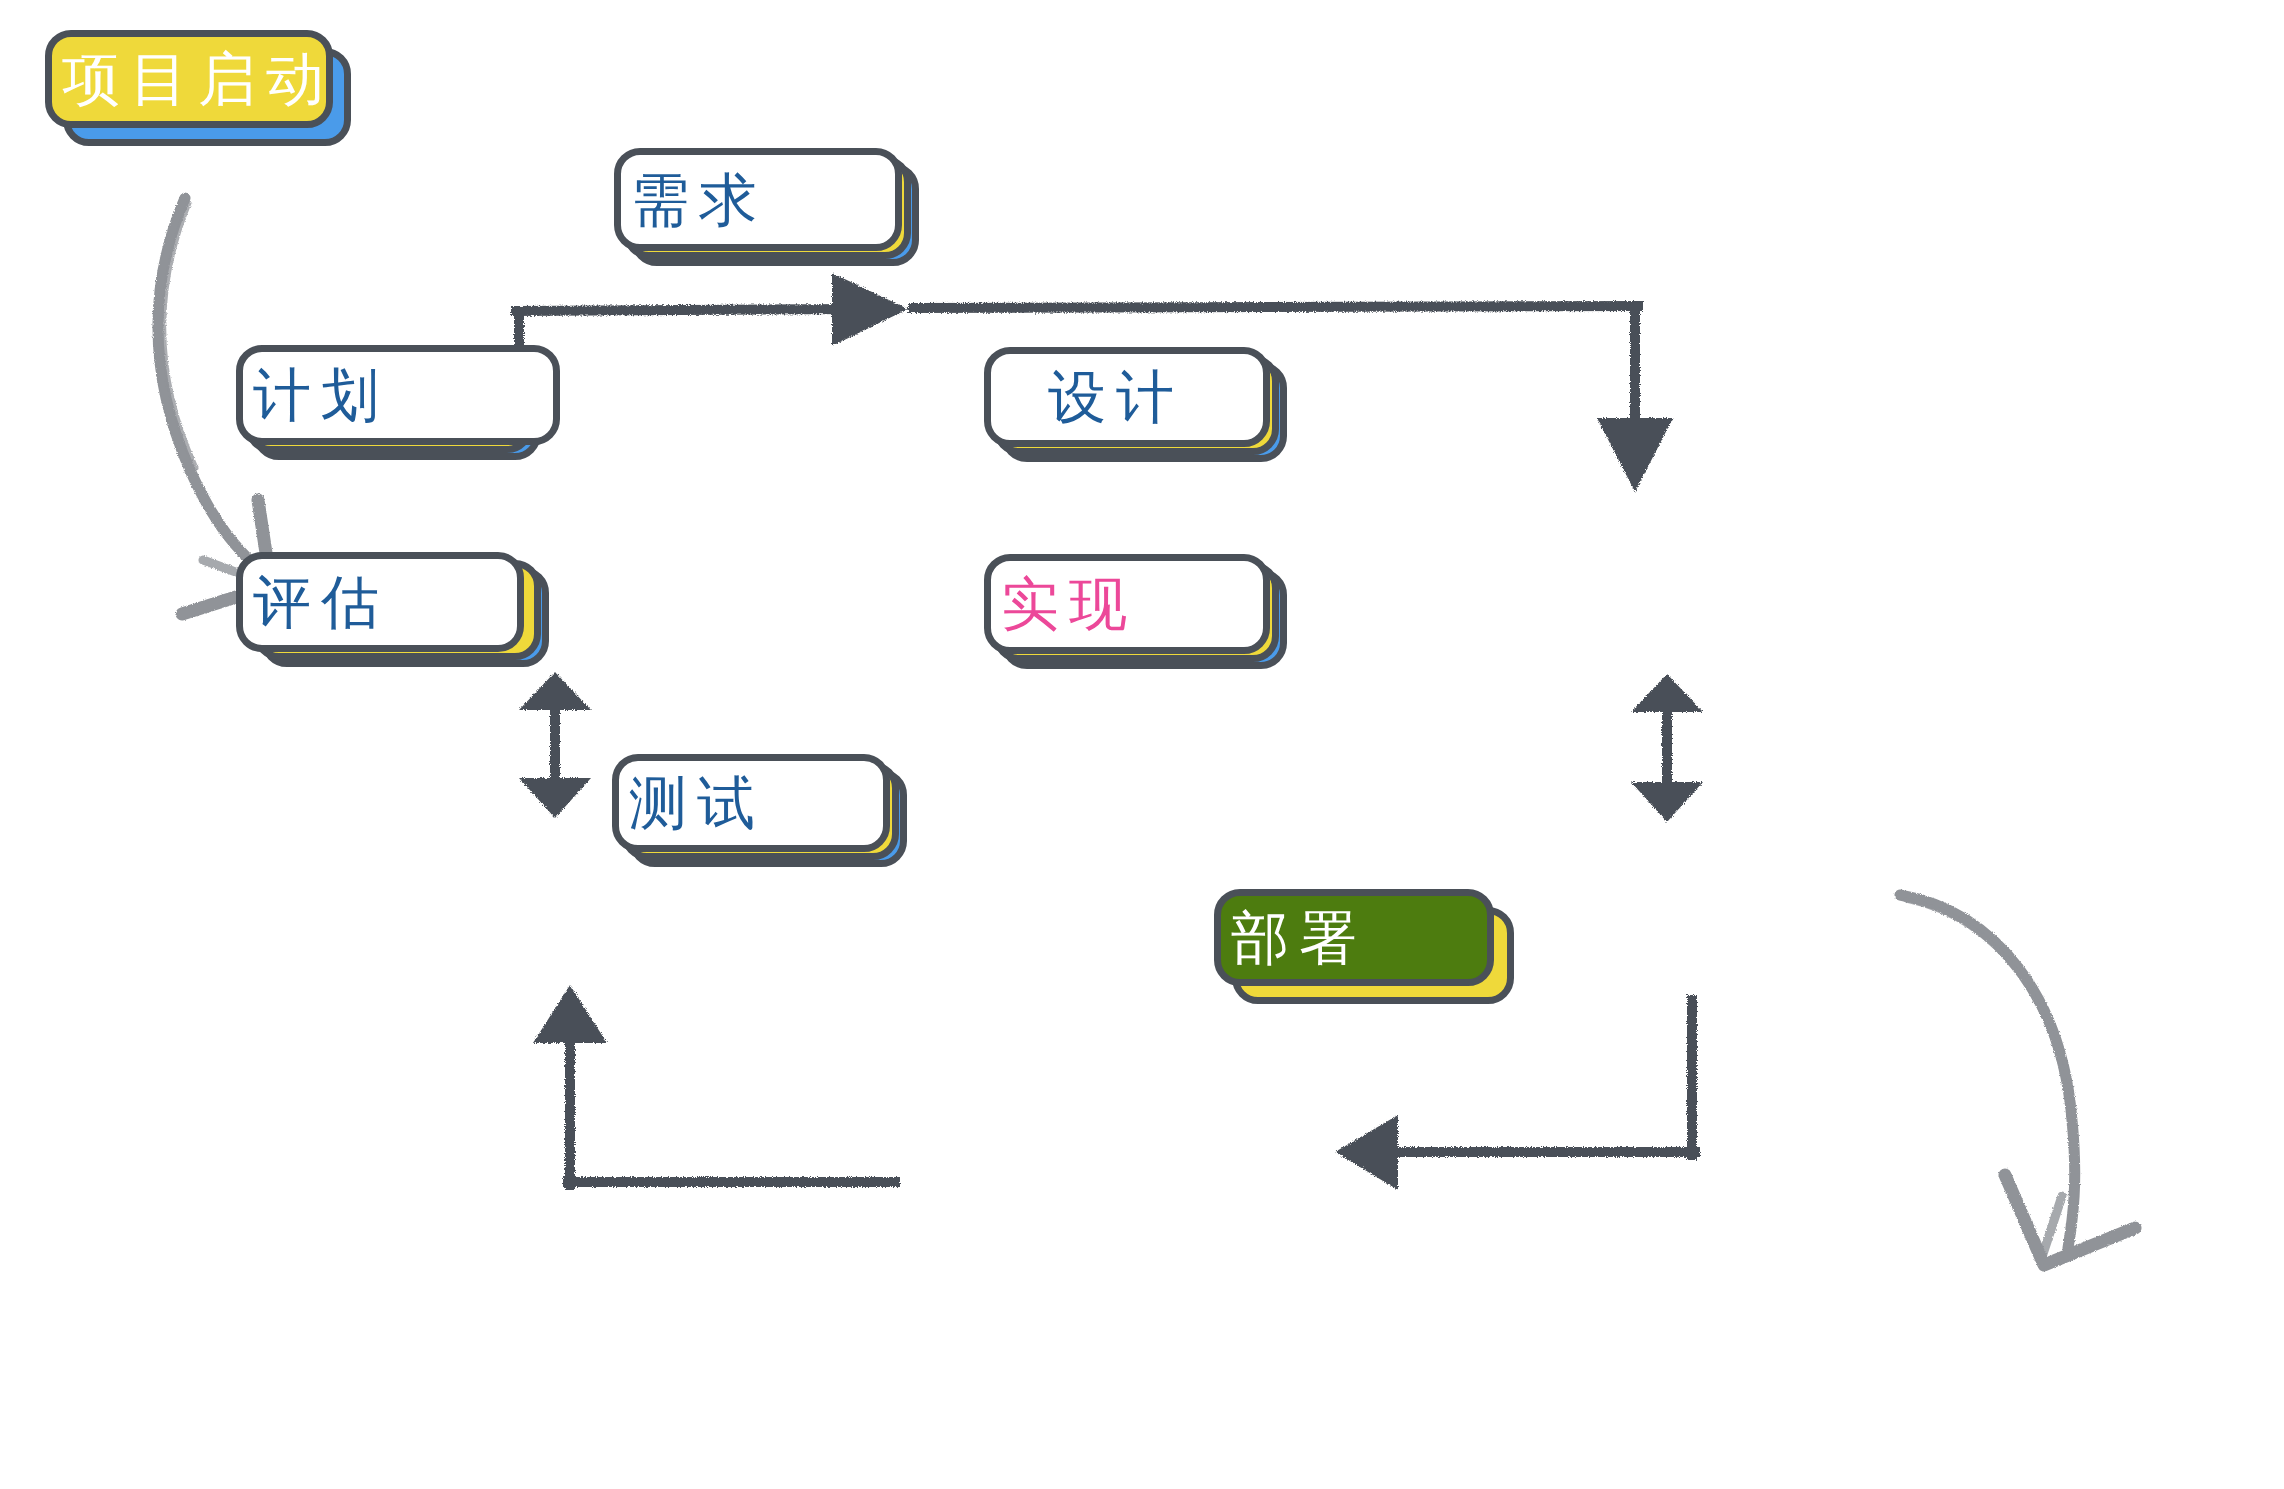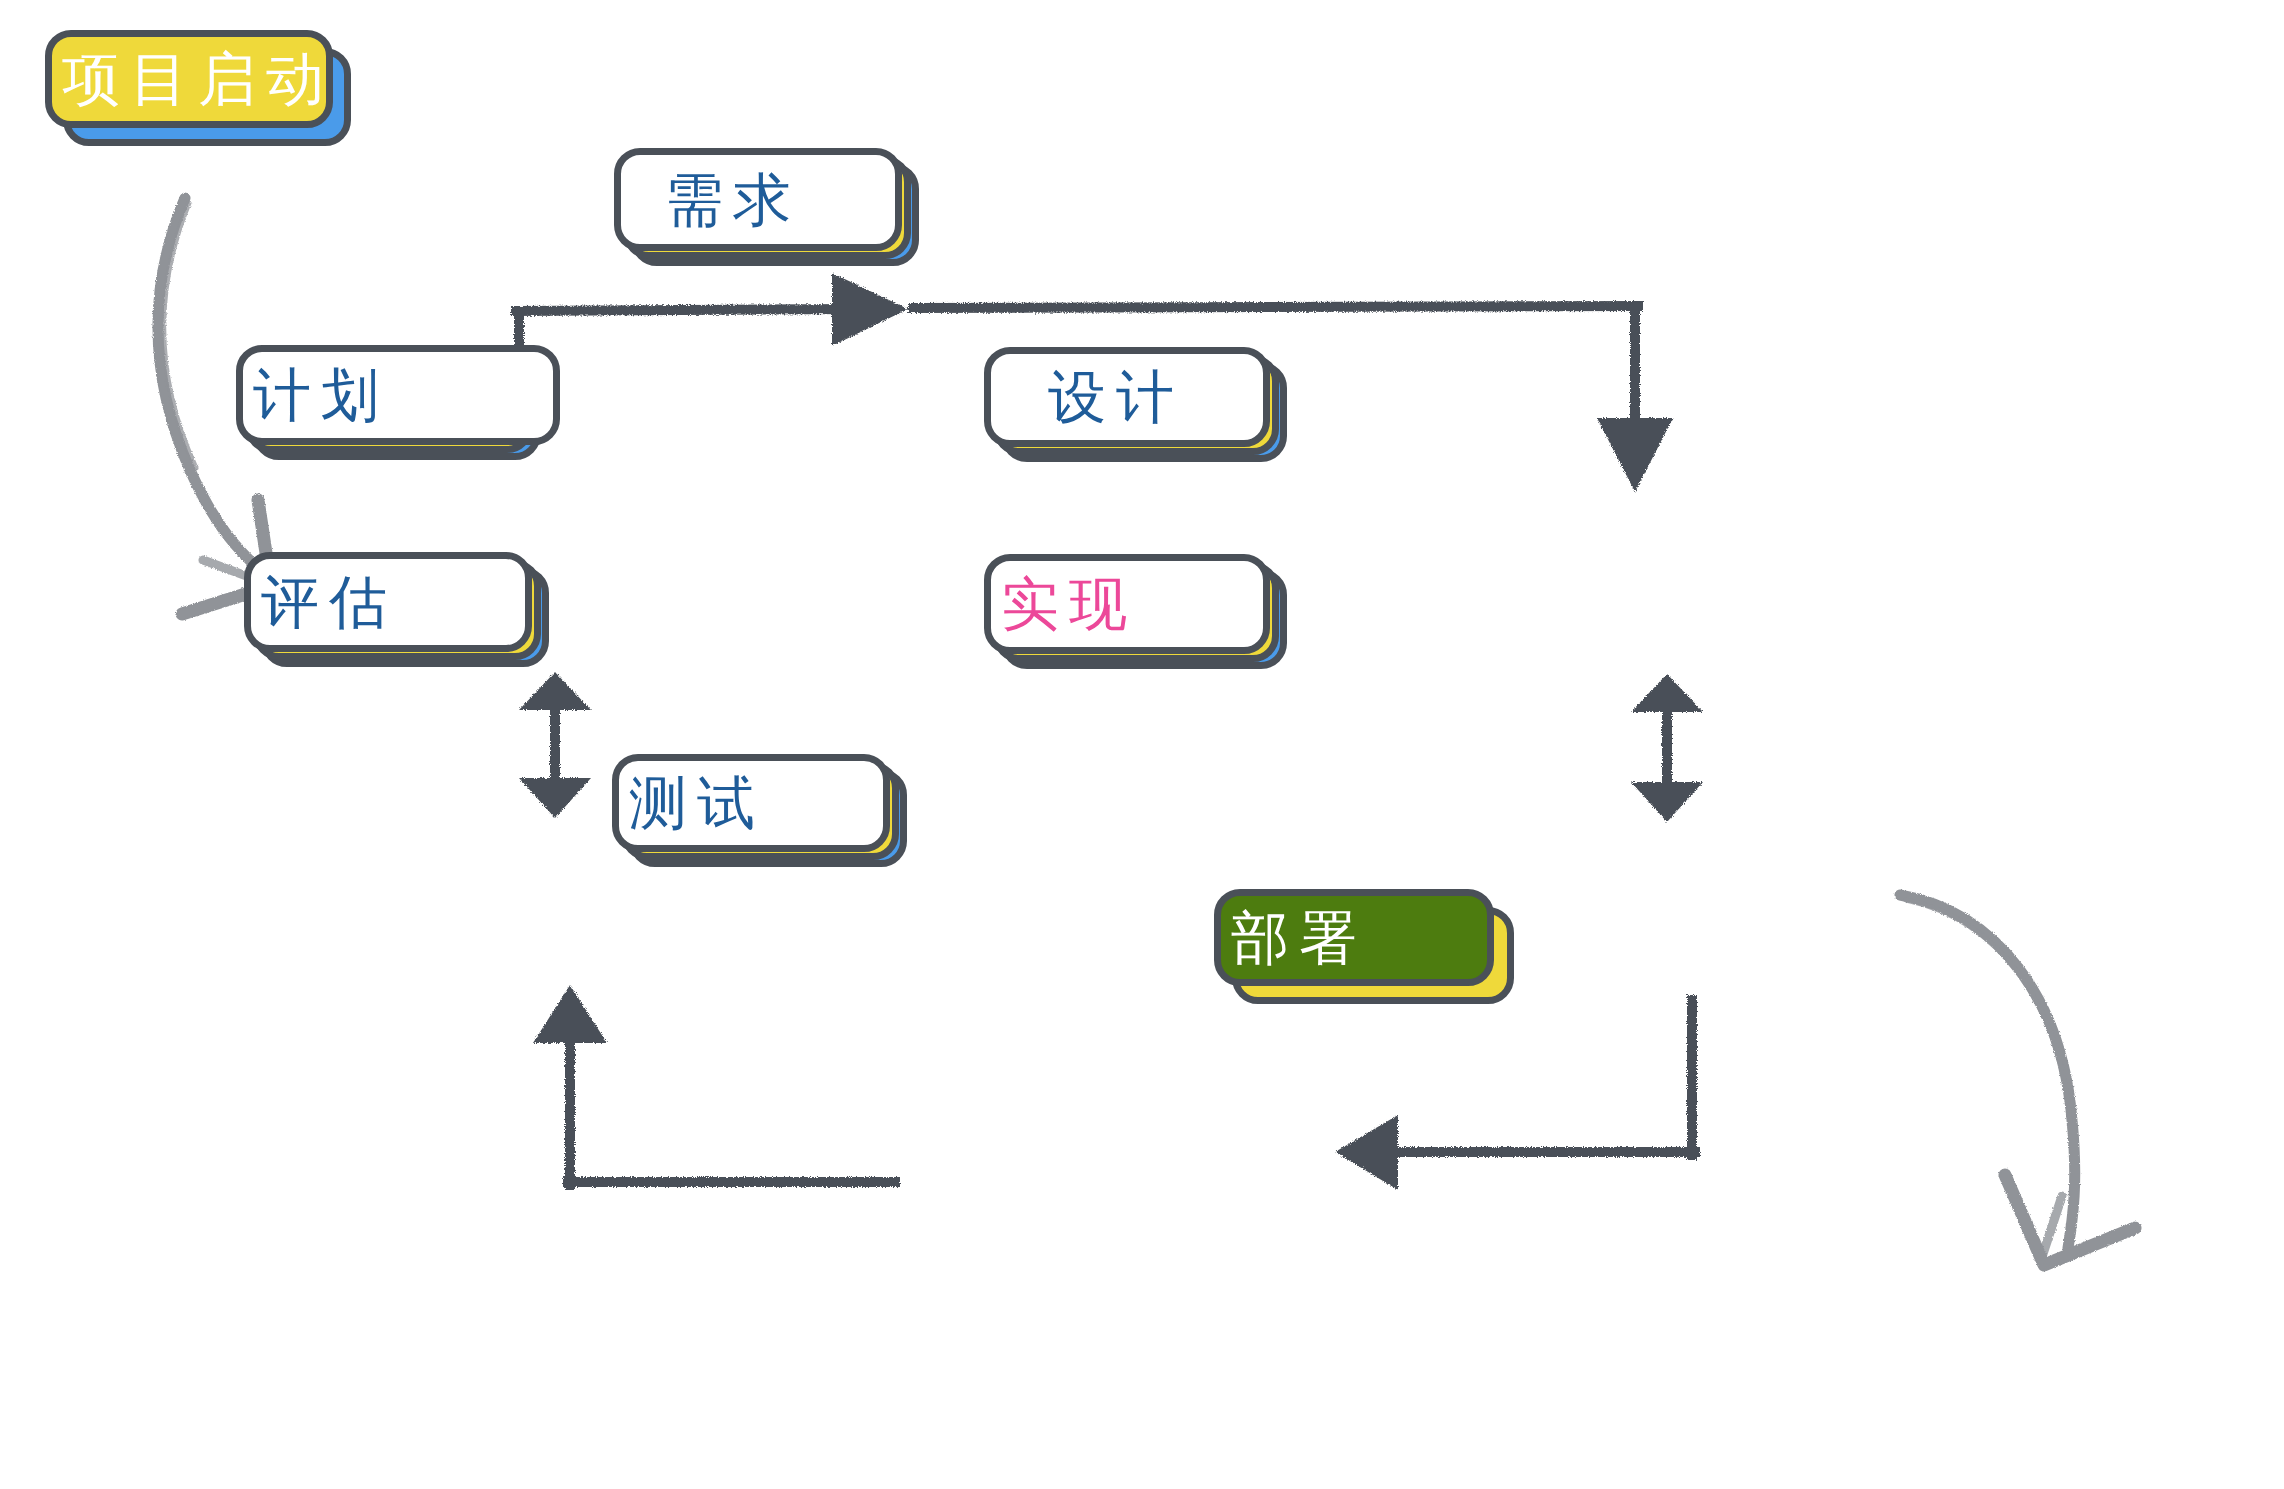--- a/index.html
+++ b/index.html
@@ -132,39 +132,39 @@
     </g>
   </svg>
 
   <div class="plate blue" style="left:63px;top:48px;width:288px;height:98px;"></div>
   <div class="node start" style="left: 45px; top: 30px; width: 288px; height: 98px; background: rgb(239, 217, 58); border-color: rgb(74, 80, 88);">
     <span class="label" style="color: rgb(255, 255, 255);">项目启动</span>
   </div>
 
   <div class="plate blue" style="left:631px;top:163px;width:288px;height:103px;"></div>
   <div class="plate yellow z2" style="left:623px;top:156px;width:288px;height:103px;"></div>
-  <div class="node" style="left: 614px; top: 148px; width: 288px; height: 103px; background: rgb(255, 255, 255); border-color: rgb(74, 80, 88); padding-left: 34px;">
+  <div class="node" style="left: 614px; top: 148px; width: 288px; height: 103px; background: rgb(255, 255, 255); border-color: rgb(74, 80, 88);">
     <span class="label" style="color: rgb(31, 92, 153);">需求</span>
   </div>
 
   <div class="plate blue" style="left:253px;top:360px;width:288px;height:100px;"></div>
   <div class="plate yellow z2" style="left:245px;top:353px;width:288px;height:100px;"></div>
   <div class="node" style="left: 236px; top: 345px; width: 324px; height: 100px; background: rgb(255, 255, 255); border-color: rgb(74, 80, 88);">
     <span class="label" style="color: rgb(31, 92, 153);">计划</span>
   </div>
 
   <div class="plate blue" style="left:1001px;top:362px;width:286px;height:100px;"></div>
   <div class="plate yellow z2" style="left:993px;top:355px;width:286px;height:100px;"></div>
   <div class="node" style="left: 984px; top: 347px; width: 286px; height: 100px; background: rgb(255, 255, 255); border-color: rgb(74, 80, 88); padding-left: 47px;">
     <span class="label" style="color: rgb(31, 92, 153);">设计</span>
   </div>
 
   <div class="plate blue" style="left:261px;top:567px;width:288px;height:100px;"></div>
   <div class="plate yellow z2" style="left:253px;top:560px;width:288px;height:100px;"></div>
-  <div class="node" style="left: 244px; top: 552px; width: 288px; height: 100px; background: rgb(255, 255, 255); border-color: rgb(74, 80, 88);">
+  <div class="node" style="left: 236px; top: 552px; width: 288px; height: 100px; background: rgb(255, 255, 255); border-color: rgb(74, 80, 88);">
     <span class="label" style="color: rgb(31, 92, 153);">评估</span>
   </div>
 
   <div class="plate blue" style="left:1001px;top:569px;width:286px;height:100px;"></div>
   <div class="plate yellow z2" style="left:993px;top:562px;width:286px;height:100px;"></div>
   <div class="node" style="left: 984px; top: 554px; width: 286px; height: 100px; background: rgb(255, 255, 255); border-color: rgb(74, 80, 88);">
     <span class="label" style="color: #ec4899;">实现</span>
   </div>
 
   <div class="plate blue" style="left:629px;top:769px;width:278px;height:98px;"></div>

